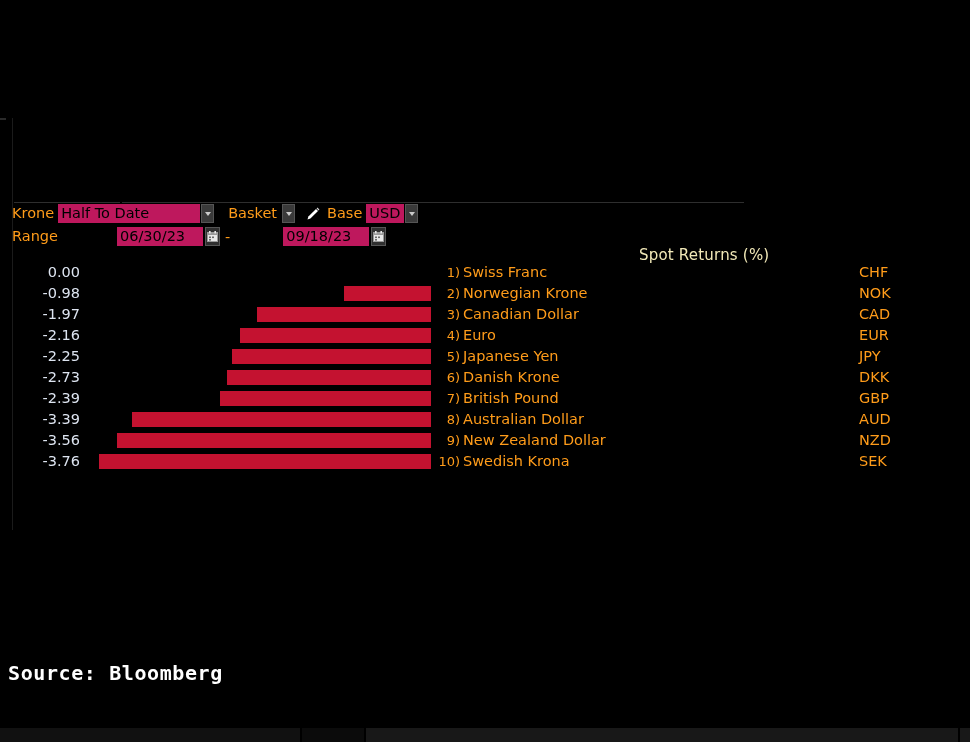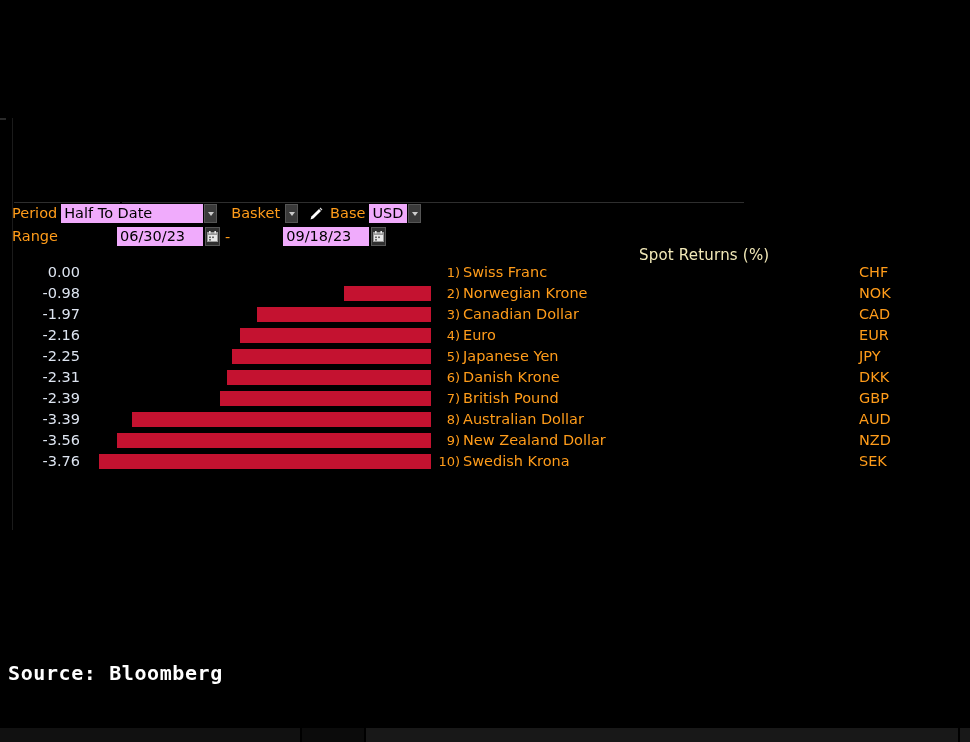--- a/index.html
+++ b/index.html
@@ -71,21 +71,21 @@
 
   .ctl-label {
     color: #ff9c1a;
     font-size: 14.5px;
     line-height: 19px;
     margin-right: 4px;
     font-family: "DejaVu Sans", "Liberation Sans", sans-serif;
   }
 
   .ctl-field {
-    background: #f0abfc;
+    background: #be185d;
     color: #000000;
     font-size: 14.5px;
     line-height: 19px;
     height: 19px;
     padding: 0 3px 0 3px;
     box-sizing: border-box;
     display: inline-flex;
     align-items: center;
     border: none;
     outline: none;
@@ -259,21 +259,21 @@
 <body>
 
 <div class="panel-vrule"></div>
 <div class="panel-vrule2"></div>
 <div class="ctl-toprule"></div>
 <div class="ctl-toprule-gap"></div>
 
 <div id="control-bar">
 
   <div class="ctl-row row1">
-    <span class="ctl-label">Period</span>
+    <span class="ctl-label">Krone</span>
 
     <span class="ctl-field period">Half To Date</span>
     <span class="ctl-arrow">
       <span class="tri"></span>
     </span>
 
     <span class="sp-lg"></span>
 
     <span class="ctl-label">Basket</span>
 
@@ -363,21 +363,21 @@
         <div class="row-code">EUR</div>
       </div>
       <div class="chart-row" style="top: 106px;">
         <div class="row-value">-2.25</div>
         <div class="row-bar" style="left: 232.33px; width: 198.67px; background: rgb(196, 18, 48);"></div>
         <div class="row-rank" style="left: 434px;">5)</div>
         <div class="row-name">Japanese Yen</div>
         <div class="row-code">JPY</div>
       </div>
       <div class="chart-row" style="top: 127px;">
-        <div class="row-value">-2.31</div>
+        <div class="row-value">-2.73</div>
         <div class="row-bar" style="left: 227.032px; width: 203.968px; background: rgb(196, 18, 48);"></div>
         <div class="row-rank" style="left: 434px;">6)</div>
         <div class="row-name">Danish Krone</div>
         <div class="row-code">DKK</div>
       </div>
       <div class="chart-row" style="top: 148px;">
         <div class="row-value">-2.39</div>
         <div class="row-bar" style="left: 219.968px; width: 211.032px; background: rgb(196, 18, 48);"></div>
         <div class="row-rank" style="left: 434px;">7)</div>
         <div class="row-name">British Pound</div>

